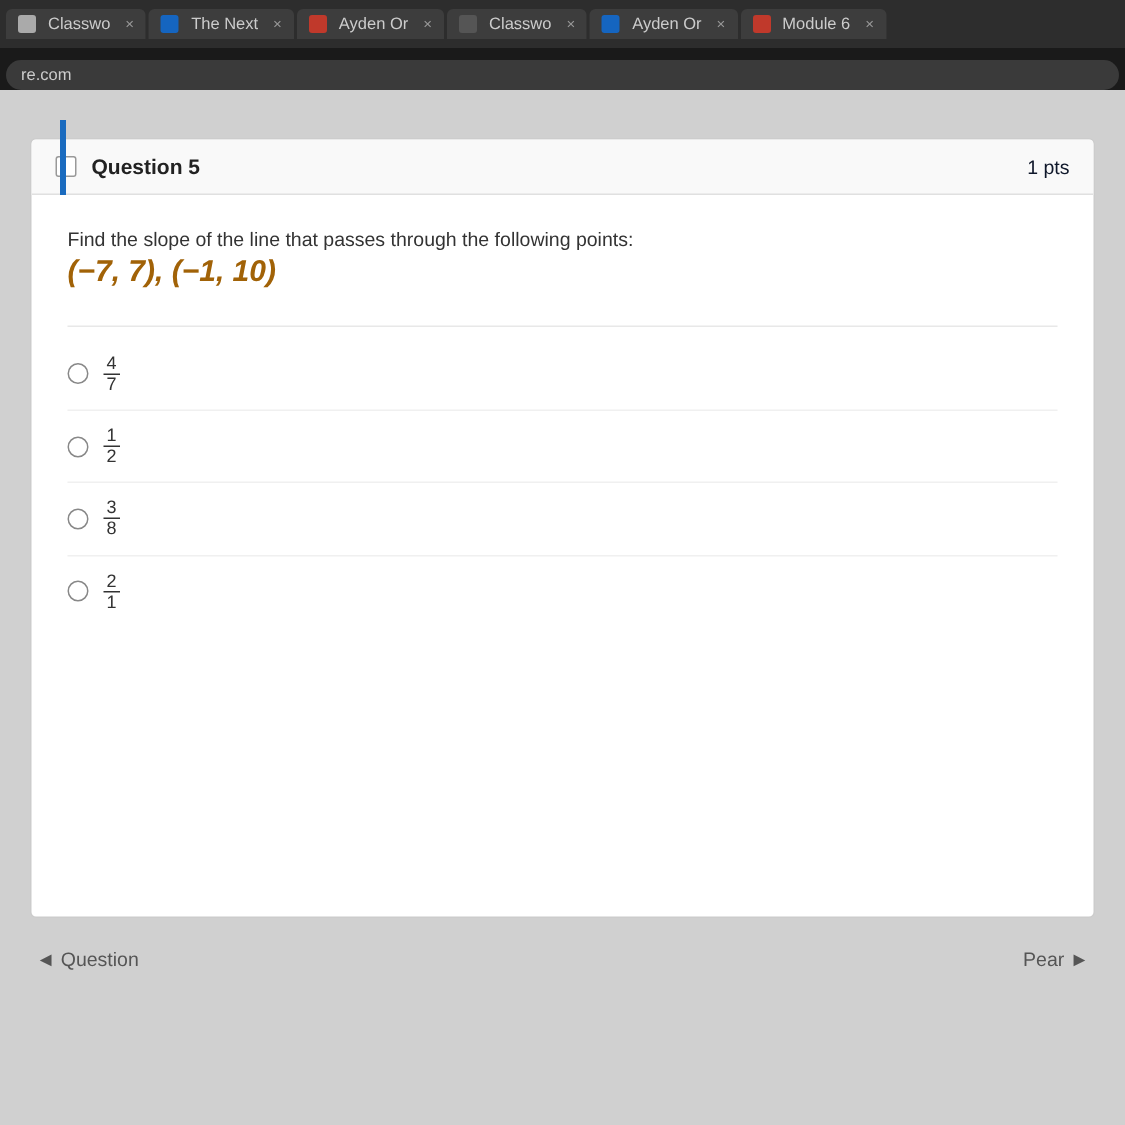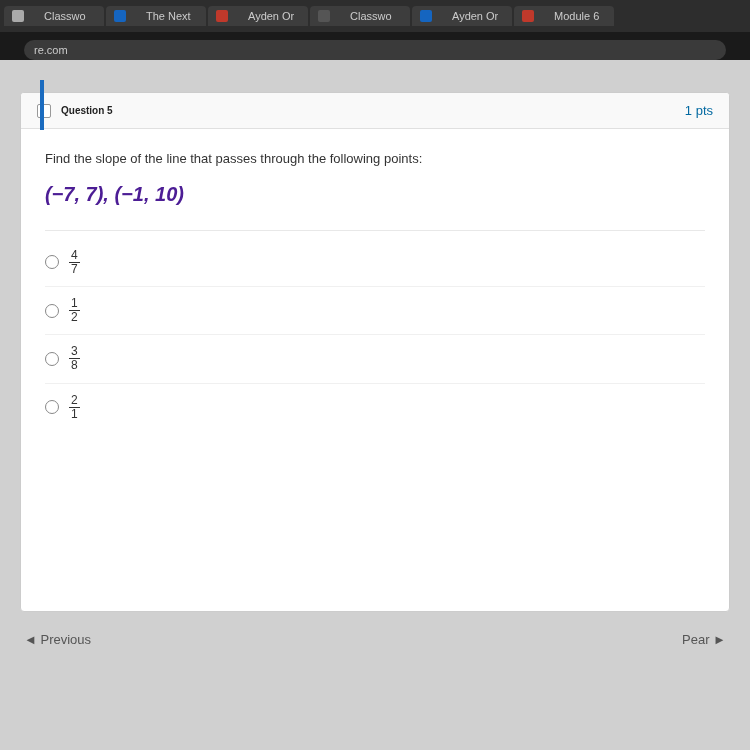--- a/index.html
+++ b/index.html
@@ -29,21 +29,21 @@
 
     .tab {
       display: flex;
       align-items: center;
       background: #3d3d3d;
       color: #ccc;
       font-size: 11px;
       padding: 4px 8px;
       border-radius: 4px 4px 0 0;
       max-width: 100px;
-      gap: 20px;
+      gap: 8px;
       white-space: nowrap;
       overflow: hidden;
       text-overflow: ellipsis;
       cursor: pointer;
       flex-shrink: 0;
     }
 
     .tab-close {
       font-size: 10px;
       color: #999;
@@ -55,21 +55,21 @@
       height: 12px;
       border-radius: 2px;
       flex-shrink: 0;
     }
 
     .address-bar {
       display: flex;
       align-items: center;
       background: #1a1a1a;
       height: 36px;
-      padding: 0 24px;
+      padding: 0 4px;
       gap: 6px;
     }
 
     .address-input {
       background: #3a3a3a;
       border: none;
       border-radius: 12px;
       color: #ccc;
       font-size: 11px;
       padding: 2px 10px;
@@ -124,45 +124,44 @@
 
     .checkbox-icon {
       width: 14px;
       height: 14px;
       border: 1.5px solid #999;
       border-radius: 2px;
       background: white;
     }
 
     .question-title {
-      font-size: 10px;
+      font-size: 14px;
       font-weight: bold;
       color: #222;
     }
 
     .question-pts {
       font-size: 13px;
-      color: #0369a1;
+      color: #0f172a;
     }
 
     .question-body {
       padding: 20px 24px;
     }
 
     .question-text {
       font-size: 13px;
       color: #333;
-      margin-bottom: 14px;
       line-height: 1.5;
     }
 
     .math-expression {
       font-size: 20px;
       font-weight: bold;
-      color: #4c1d95;
+      color: #a16207;
       margin-bottom: 24px;
       font-style: italic;
     }
 
     .divider {
       border: none;
       border-top: 1px solid #e8e8e8;
       margin: 0 0 0 0;
     }
 
@@ -327,16 +326,16 @@
             <span class="numerator">2</span>
             <span class="denominator">1</span>
           </div>
         </div>
 
       </div>
     </div>
   </div>
 
   <div class="nav-footer">
-    <button class="nav-btn">◄ Previous</button>
+    <button class="nav-btn">◄ Question</button>
     <button class="nav-btn">Pear ►</button>
   </div>
 </div>
 
 </body></html>

